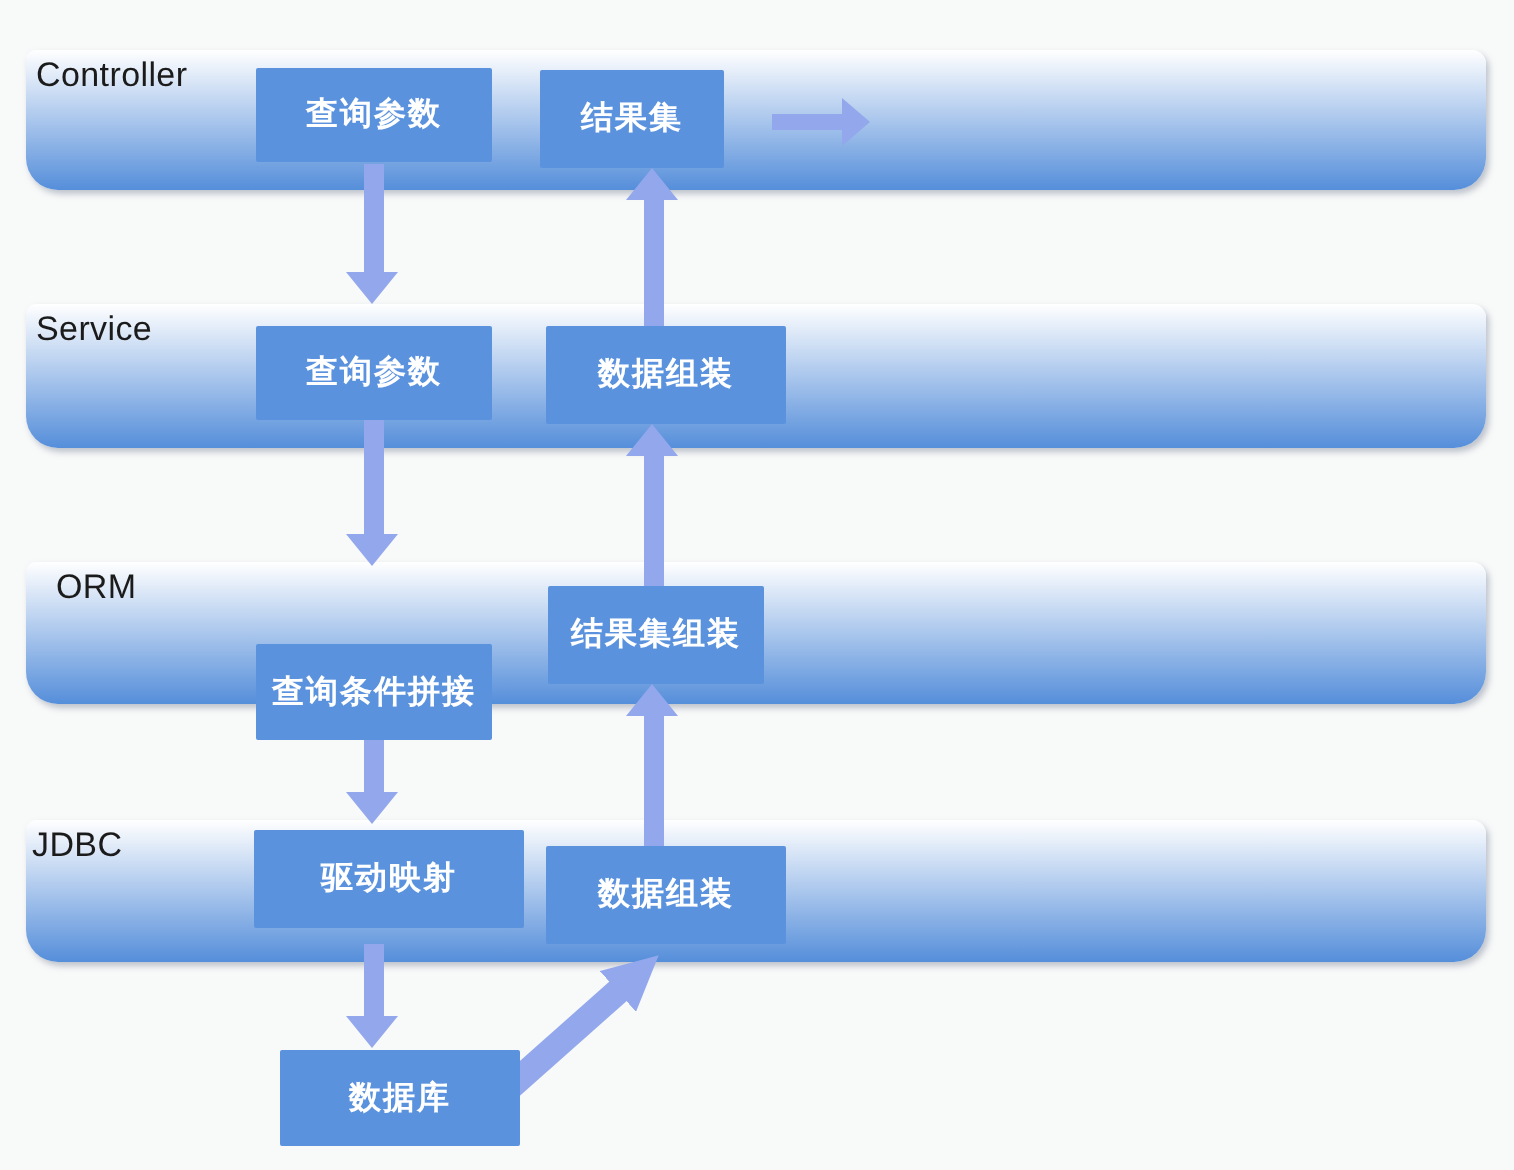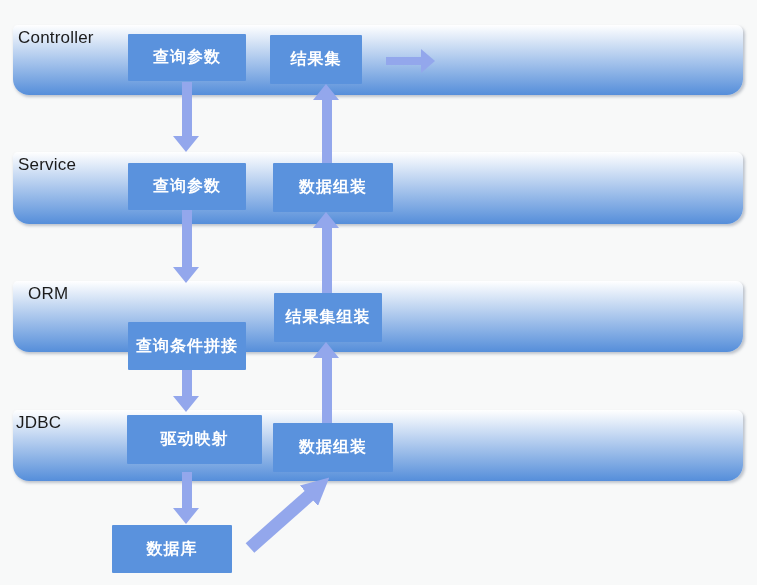--- a/index.html
+++ b/index.html
@@ -121,15 +121,15 @@
 
   <div class="node" style="left:128px;top:163px;width:118px;height:47px;">查询参数</div>
   <div class="node" style="left:273px;top:163px;width:120px;height:49px;">数据组装</div>
 
   <div class="node" style="left:128px;top:294px;width:118px;height:48px;margin-top:28px;">查询条件拼接</div>
   <div class="node" style="left:274px;top:293px;width:108px;height:49px;">结果集组装</div>
 
   <div class="node" style="left:127px;top:415px;width:135px;height:49px;">驱动映射</div>
   <div class="node" style="left:273px;top:423px;width:120px;height:49px;">数据组装</div>
 
-  <div class="node" style="left:112px;top:525px;width:120px;height:48px;">数据库</div>
+  <div class="node" style="left:140px;top:525px;width:120px;height:48px;">数据库</div>
 
 </div>
 
 </body></html>

